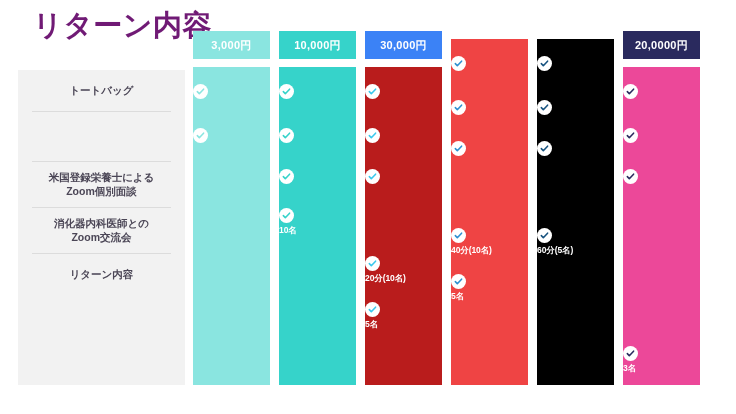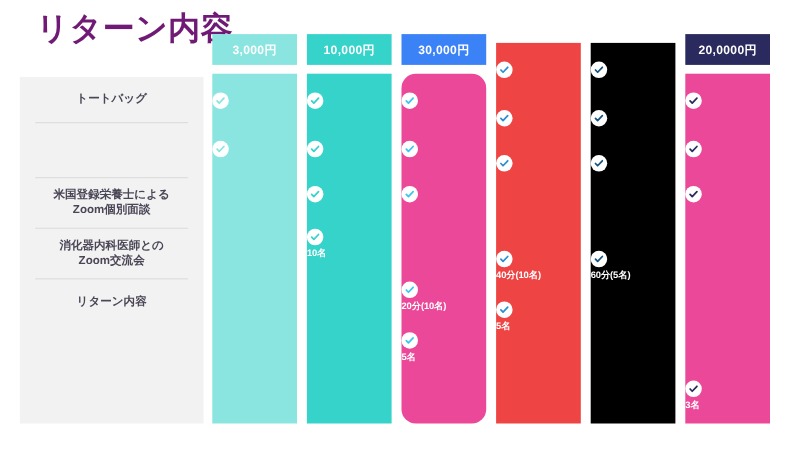--- a/index.html
+++ b/index.html
@@ -222,21 +222,21 @@
             </span>
             <span class="cell-note">10名</span>
           </div>
           <div class="cell empty" style="height: 46px;"></div>
           <div class="cell empty" style="height: 46px;"></div>
           <div class="cell empty" style="height: 43px;"></div>
         </div>
       </div>
       <div class="tier-column">
         <div class="tier-header" style="background: #3b82f6;">30,000円</div>
-        <div class="tier-body" style="background: #ec4899; border-radius: 13px;">
+        <div class="tier-body" style="background: #b91c1c;">
           <div class="cell" style="height: 48px;">
             <span class="check">
               <svg width="9" height="9" viewBox="0 0 12 12">
                 <path d="M1.8 6.2 L4.4 8.9 L10.1 2.9" fill="none" stroke="#3ac8ed" stroke-width="2.1" stroke-linecap="round" stroke-linejoin="round"></path>
               </svg>
             </span>
           </div>
           <div class="cell" style="height: 41px;">
             <span class="check">
               <svg width="9" height="9" viewBox="0 0 12 12">

